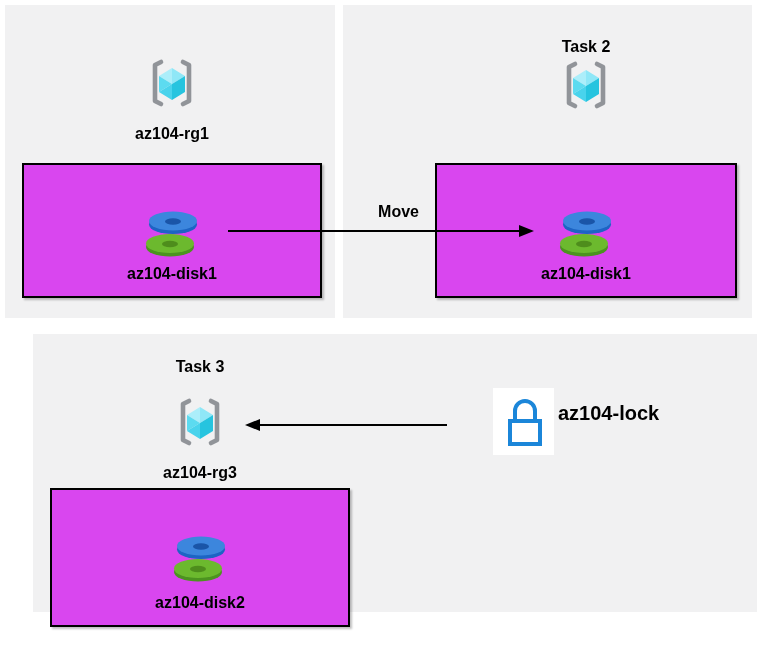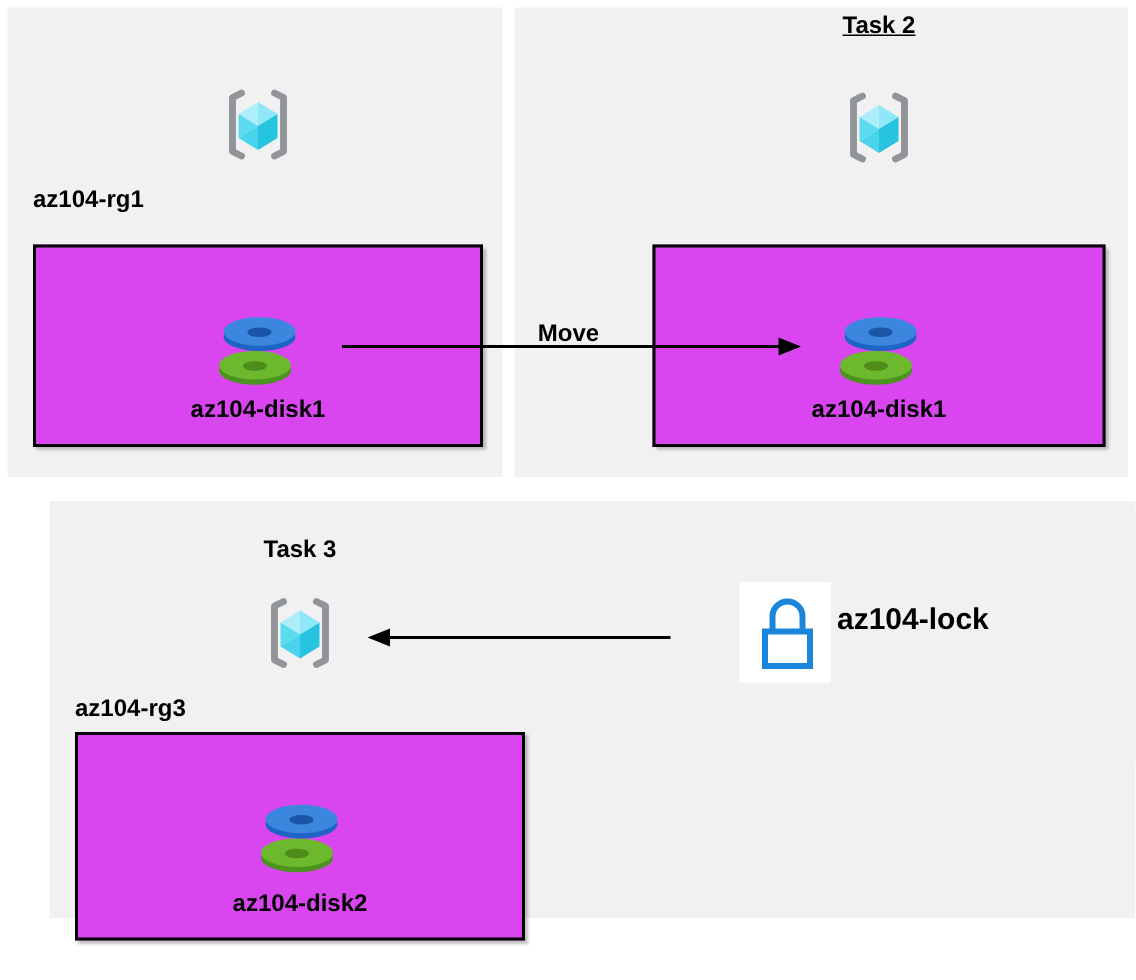--- a/index.html
+++ b/index.html
@@ -9,29 +9,29 @@
   }
   .panel{position:absolute;background:#f1f1f2;}
   #panel-task1{left:5px;top:5px;width:330px;height:313px;}
   #panel-task2{left:343px;top:5px;width:409px;height:313px;}
   #panel-task3{left:5px;top:334px;width:747px;height:278px;margin-left:28px;}
   .col{position:absolute;top:0;bottom:0;}
   #panel-task1 .col,#panel-task3 .col{left:17px;width:300px;}
   #panel-task2 .col{left:92px;width:302px;}
   .task-title{position:absolute;width:100%;text-align:center;font-size:16px;}
   .rg-icon{position:absolute;left:50%;transform:translateX(-50%);}
-  .rg-label{position:absolute;width:100%;text-align:left;font-size:16px;}
+  .rg-label{position:absolute;width:100%;text-align:center;font-size:16px;}
   .disk-box{
     position:absolute;left:0;width:296px;background:#d946ef;border:2px solid #000000;
     box-shadow:2px 2px 2px rgba(0,0,0,0.25);
   }
   .disk-icon{position:absolute;left:50%;transform:translateX(-50%);}
   .disk-label{position:absolute;width:100%;text-align:center;font-size:16px;}
   .arrow{position:absolute;overflow:visible;}
-  #move-label{position:absolute;left:339px;top:214px;width:80px;text-align:center;font-size:16px;}
+  #move-label{position:absolute;left:339px;top:203px;width:80px;text-align:right;font-size:16px;}
   #lock-wrap{position:absolute;left:460px;top:54px;width:61px;height:67px;background:#ffffff;}
   #lock-text{position:absolute;left:525px;top:68px;width:136px;text-align:left;font-size:20px;line-height:22px;}
 </style>
 </head>
 <body>
 
 <div id="stage">
 
   <div class="panel" id="panel-task1">
     <div class="col">
@@ -57,21 +57,21 @@
           <ellipse cx="30" cy="14" rx="24" ry="9.5" fill="#3c86dd"></ellipse>
           <ellipse cx="30" cy="14.5" rx="8" ry="3.2" fill="#1a55a8"></ellipse>
         </svg>
         <div class="disk-label" style="top:100px;">az104-disk1</div>
       </div>
     </div>
   </div>
 
   <div class="panel" id="panel-task2">
     <div class="col">
-      <div class="task-title" style="top:4px;text-decoration:underline;">Task 2</div>
+      <div class="task-title" style="top:33px;">Task 2</div>
 
       <svg class="rg-icon" style="top:52px;" width="56" height="56" viewBox="0 0 56 56">
         <path d="M17,7 L11,10 L11,46 L17,49" fill="none" stroke="#919499" stroke-width="4.6" stroke-linecap="round" stroke-linejoin="round"></path>
         <path d="M39,7 L45,10 L45,46 L39,49" fill="none" stroke="#919499" stroke-width="4.6" stroke-linecap="round" stroke-linejoin="round"></path>
         <polygon points="28,13 15,21 28,29" fill="#aceefa"></polygon>
         <polygon points="28,13 41,21 28,29" fill="#8fe7f7"></polygon>
         <polygon points="15,21 28,29 15,37" fill="#5cdbf0"></polygon>
         <polygon points="28,29 15,37 28,45" fill="#49d3ec"></polygon>
         <polygon points="41,21 28,29 28,45 41,37" fill="#26c4df"></polygon>
       </svg>

